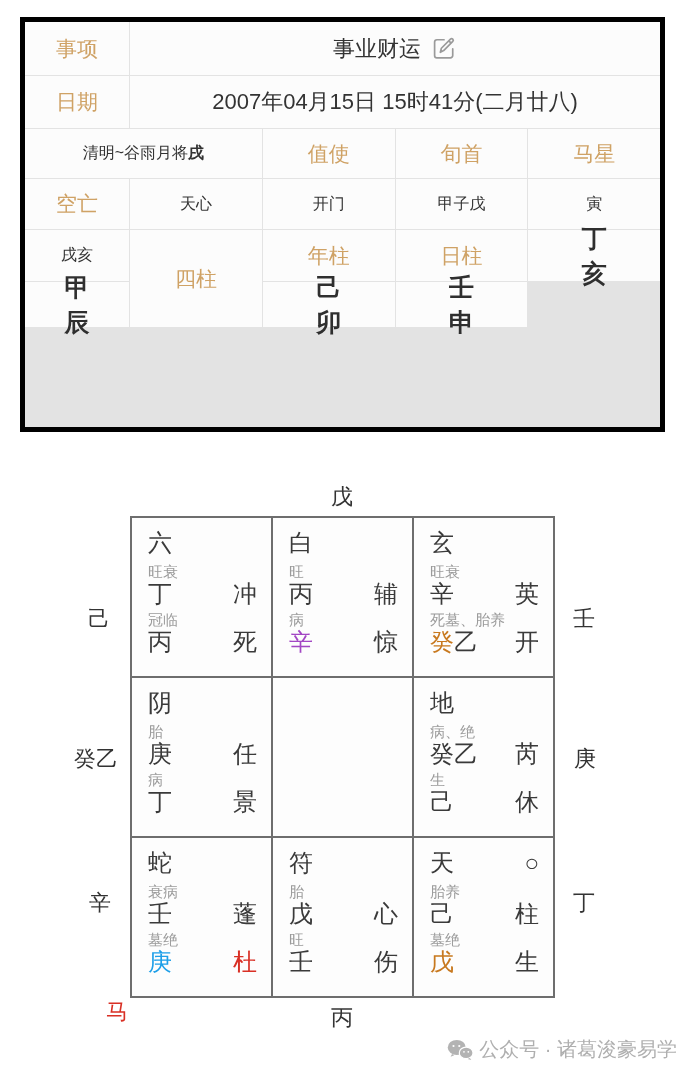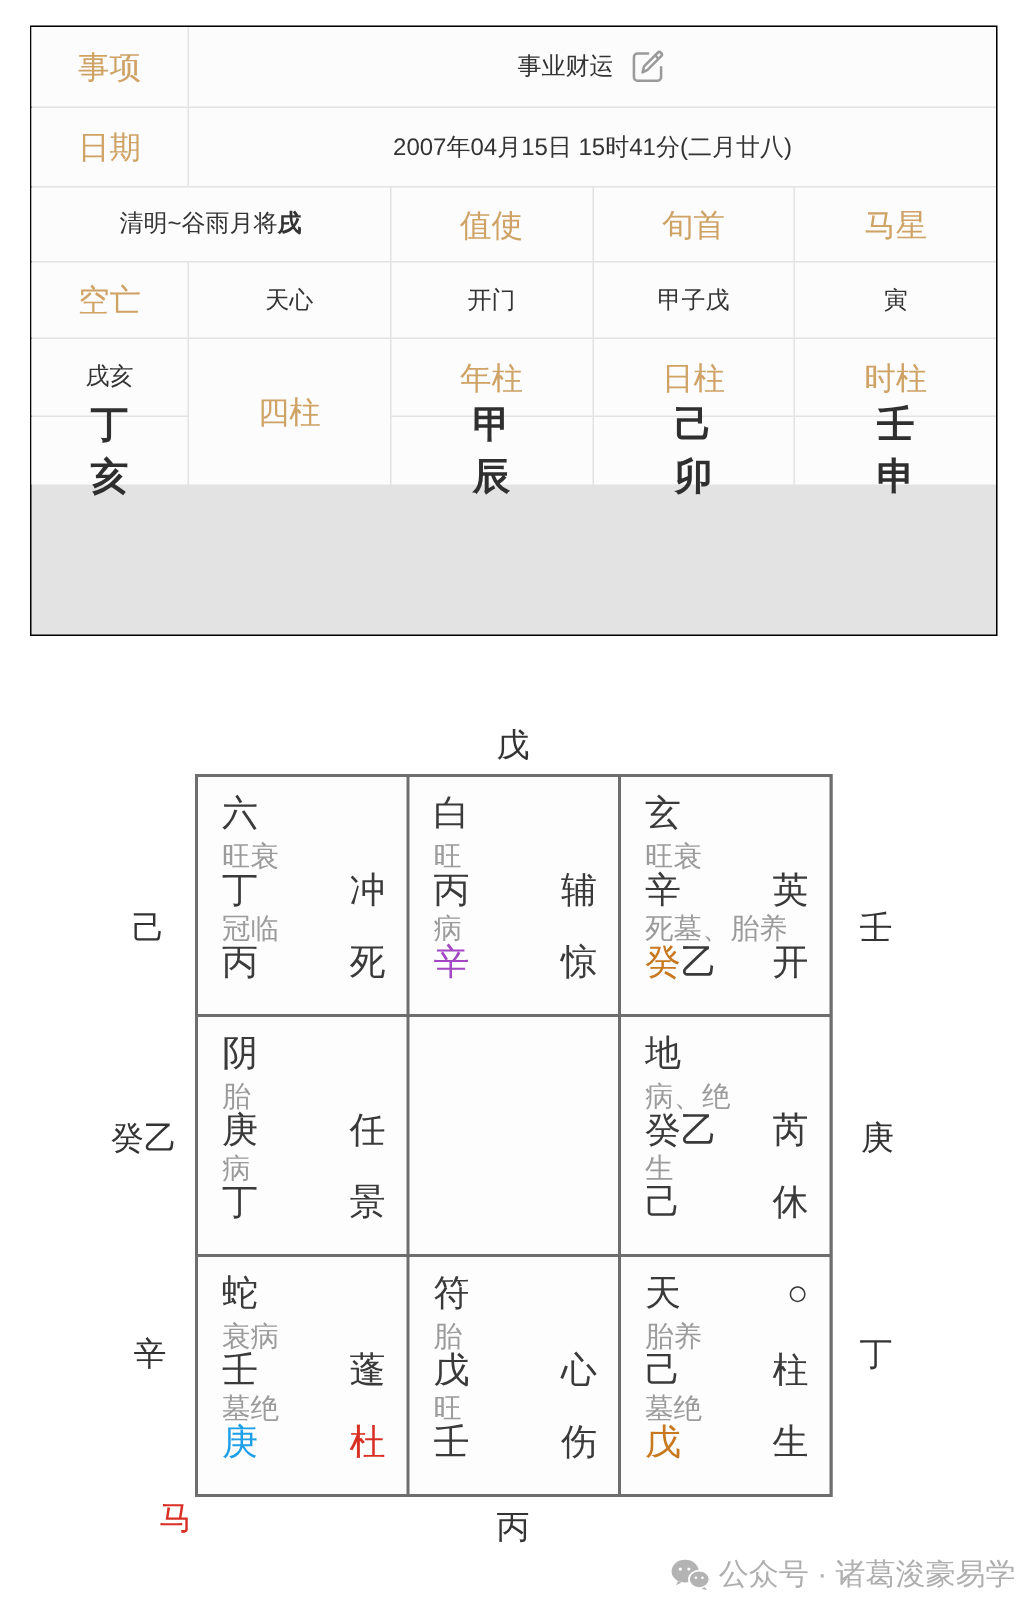--- a/index.html
+++ b/index.html
@@ -13,32 +13,32 @@
   }
 
   
   .info-table {
     position:absolute; left:20px; top:17px; width:645px;
     display:grid;
     grid-template-columns:104px 1fr 1fr 1fr 1fr;
     grid-template-rows:53px 52px 49px 50px 51px 45px 99px;
     gap:1px;
     background:#E3E3E3;
-    border:1px solid #000000;
+    border:5px solid #000000;
   }
   .it-cell {
     background:#FCFCFC;
     display:flex; align-items:center; justify-content:center;
     text-align:center;
   }
   .cs4 { grid-column:span 4; }
   .cs2 { grid-column:span 2; }
   .rs2 { grid-row:span 2; }
   .lbl { color:#CFA265; font-size:21px; }
-  .val { color:#333; font-size:16px; }
+  .val { color:#333; font-size:22px; }
   .val-sm { color:#333; font-size:16px; }
   .item-row { gap:9px; }
   .edit-btn { display:flex; align-items:center; cursor:pointer; background:none; border:none; padding:0; }
   .pillar {
     display:flex; flex-direction:column; align-items:center; justify-content:center;
     font-weight:bold; font-size:25px; line-height:35px; color:#2F2F2F;
   }
   .bold { font-weight:bold; }
   .sp-l { }
 
@@ -52,21 +52,21 @@
     background:#6E6E6E;
     border:2px solid #6E6E6E;
   }
   .pcell {
     background:#FDFDFD;
     padding:10px 14px 0 16px;
     color:#3A3A3A;
     overflow:hidden;
   }
   .god-row { display:flex; justify-content:space-between; align-items:flex-start; font-size:24px; line-height:30px; height:32px; }
-  .p-state { font-size:19px; color:#9B9B9B; line-height:15px; margin-top:4px; white-space:nowrap; }
+  .p-state { font-size:15px; color:#9B9B9B; line-height:15px; margin-top:4px; white-space:nowrap; }
   .p-pair { display:flex; justify-content:space-between; align-items:baseline; font-size:24px; line-height:29px; }
   .stems span { display:inline-block; }
   .c-purple { color:#A347C4; }
   .c-orange { color:#C8791F; }
   .c-blue   { color:#1E9FE8; }
   .c-red    { color:#D93025; }
 
   .outer-char {
     position:absolute; transform:translateX(-50%);
     font-size:22px; color:#333; white-space:nowrap;
@@ -115,21 +115,20 @@
 
   <div class="it-cell val-sm">天心</div>
   <div class="it-cell val-sm">开门</div>
   <div class="it-cell val-sm">甲子戊</div>
   <div class="it-cell val-sm">寅</div>
   <div class="it-cell val-sm">戌亥</div>
 
   <div class="it-cell lbl rs2">四柱</div>
   <div class="it-cell lbl">年柱</div>
   <div class="it-cell lbl">日柱</div>
-  <div class="it-cell lbl">时柱</div>
   <div class="it-cell pillar">
     <span>丁</span>
     <span>亥</span>
   </div>
   <div class="it-cell pillar">
     <span>甲</span>
     <span>辰</span>
   </div>
   <div class="it-cell pillar">
     <span>己</span>

